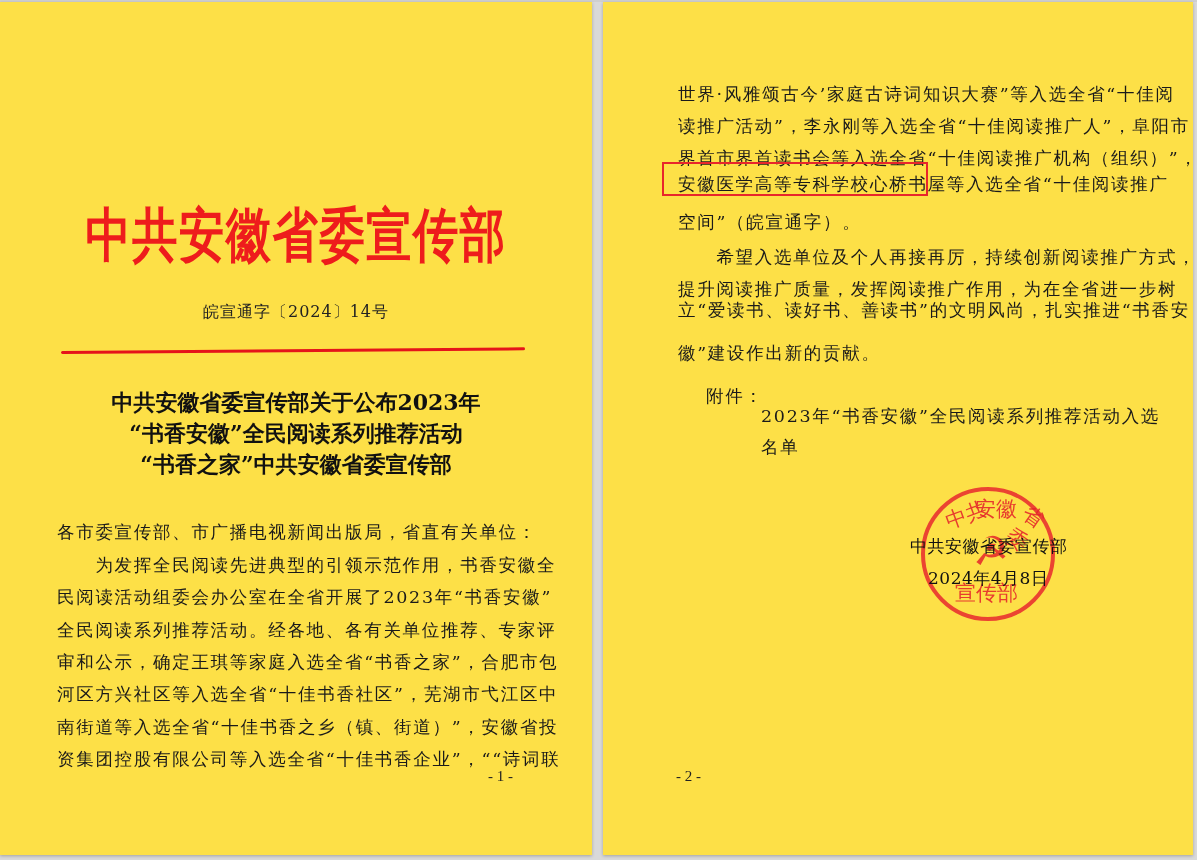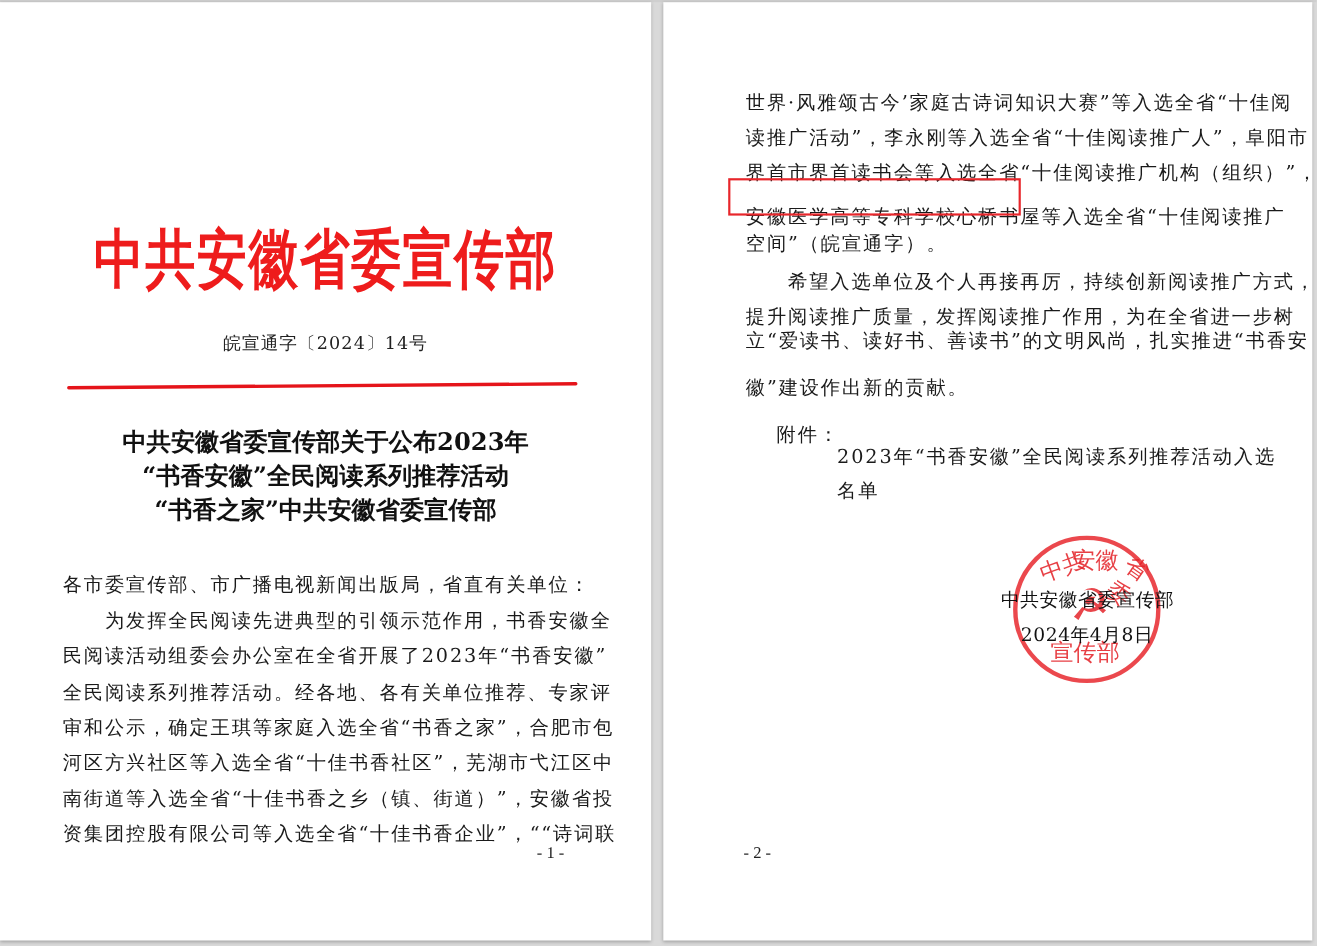--- a/index.html
+++ b/index.html
@@ -9,21 +9,21 @@
       position: relative;
       overflow: hidden;
       font-family: "DejaVu Serif", "Liberation Serif", serif;
       color: #111;
     }
     .topline { position: absolute; left: 0; top: 0; width: 1197px; height: 2px; background: #cfcfcf; }
     .page {
       position: absolute;
       top: 2px;
       height: 853px;
-      background: #ffffff;
+      background: #fde047;
       box-shadow: 0 1px 3px rgba(0,0,0,0.25);
     }
     #page1 { left: 0; width: 592px; }
     #page2 { left: 603px; width: 590px; }
 
     
     .red-header {
       position: absolute; left: 0; width: 592px; top: 198px;
       text-align: center;
       font-family: "DejaVu Sans", "Liberation Sans", sans-serif;
@@ -101,21 +101,21 @@
   <div class="body-line" style="top:713px;">南街道等入选全省“十佳书香之乡（镇、街道）”，安徽省投</div>
   <div class="body-line" style="top:745px;">资集团控股有限公司等入选全省“十佳书香企业”，““诗词联</div>
 
   <div class="page-num" style="left:488px; top:766px;">- 1 -</div>
 </div>
 
 <div class="page" id="page2">
   <div class="p2-line" style="top:80px;">世界·风雅颂古今’家庭古诗词知识大赛”等入选全省“十佳阅</div>
   <div class="p2-line" style="top:112px;">读推广活动”，李永刚等入选全省“十佳阅读推广人”，阜阳市</div>
   <div class="p2-line" style="top:144px;">界首市界首读书会等入选全省“十佳阅读推广机构（组织）”，</div>
-  <div class="p2-line" style="top:184px;">安徽医学高等专科学校心桥书屋等入选全省“十佳阅读推广</div>
+  <div class="p2-line" style="top:170px;">安徽医学高等专科学校心桥书屋等入选全省“十佳阅读推广</div>
   <div class="p2-line" style="top:208px;">空间”（皖宣通字）。</div>
 
   <div class="highlight-box" title="安徽医学高等专科学校心桥书屋"></div>
 
   <div class="p2-line" style="top:243px;">　　希望入选单位及个人再接再厉，持续创新阅读推广方式，</div>
   <div class="p2-line" style="top:275px;">提升阅读推广质量，发挥阅读推广作用，为在全省进一步树</div>
   <div class="p2-line" style="top:296px;">立“爱读书、读好书、善读书”的文明风尚，扎实推进“书香安</div>
   <div class="p2-line" style="top:339px;">徽”建设作出新的贡献。</div>
 
   <div class="p2-line" style="top:382px; left:103px;">附件：</div>

